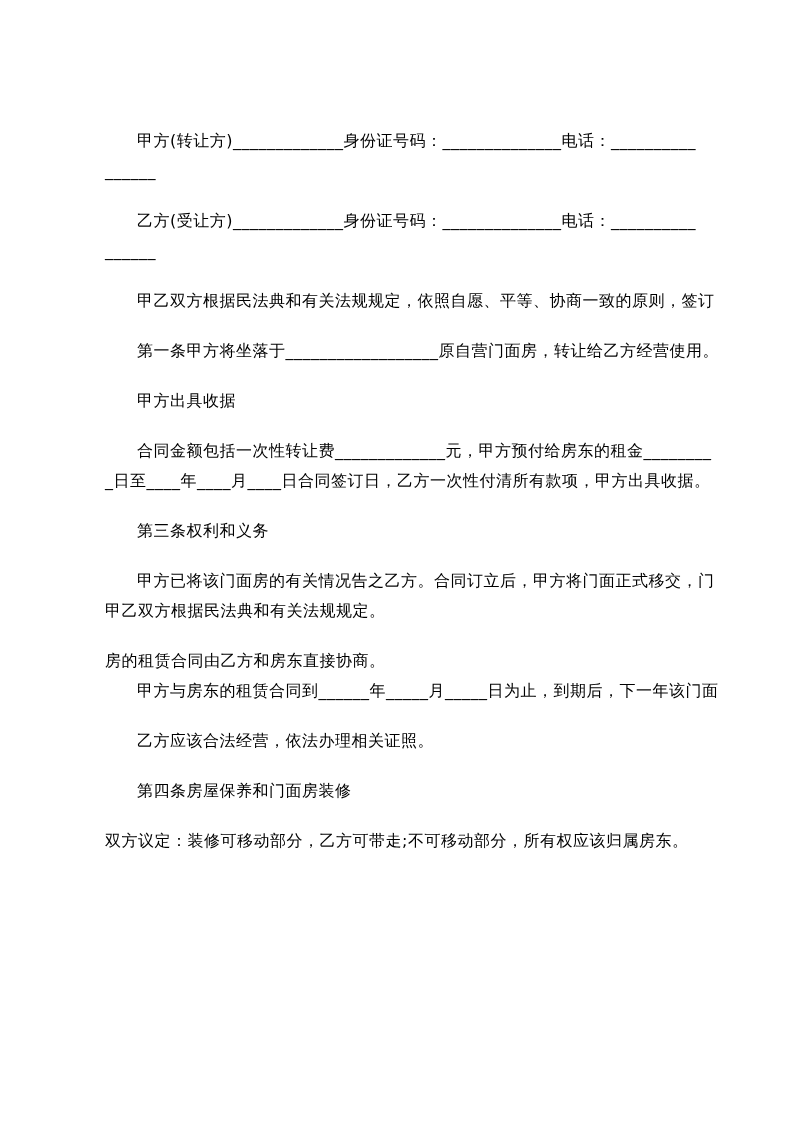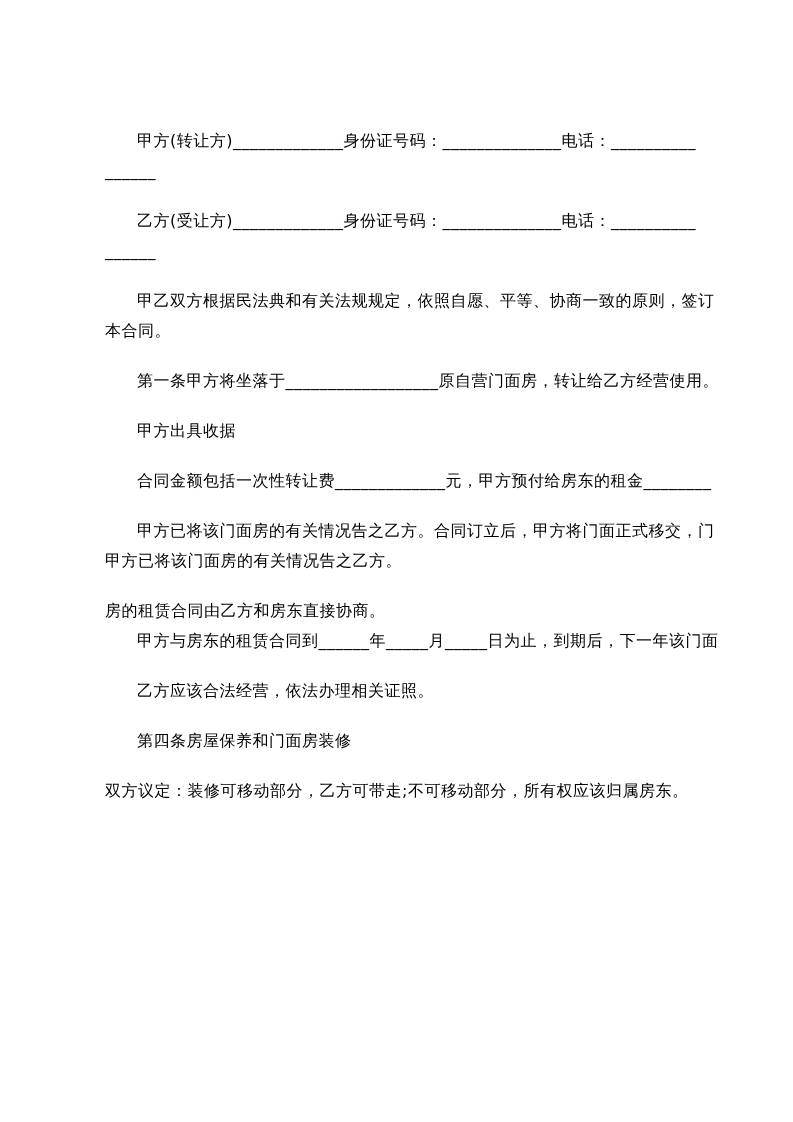--- a/index.html
+++ b/index.html
@@ -46,39 +46,42 @@
       <div class="line">______</div>
     </div>
 
     <div class="para">
       <div class="line first">乙方(受让方)_____________身份证号码：______________电话：__________</div>
       <div class="line">______</div>
     </div>
 
     <div class="para">
       <div class="line first">甲乙双方根据民法典和有关法规规定，依照自愿、平等、协商一致的原则，签订</div>
-      <div class="line">本合同。</div>
     </div>
 
     <div class="para">
       <div class="line first">第一条甲方将坐落于__________________原自营门面房，转让给乙方经营使用。</div>
     </div>
 
     <div class="para">
       <div class="line first">甲方出具收据</div>
     </div>
 
     <div class="para">
       <div class="line first">合同金额包括一次性转让费_____________元，甲方预付给房东的租金________</div>
+      <div class="line">_日至____年____月____日合同签订日，乙方一次性付清所有款项，甲方出具收据。</div>
     </div>
 
+    <div class="para">
+      <div class="line first">第三条权利和义务</div>
+    </div>
 
     <div class="para">
       <div class="line first">甲方已将该门面房的有关情况告之乙方。合同订立后，甲方将门面正式移交，门</div>
-      <div class="line">甲方已将该门面房的有关情况告之乙方。</div>
+      <div class="line">甲乙双方根据民法典和有关法规规定。</div>
     </div>
 
     <div class="para">
       <div class="line">房的租赁合同由乙方和房东直接协商。</div>
       <div class="line first">甲方与房东的租赁合同到______年_____月_____日为止，到期后，下一年该门面</div>
     </div>
 
     <div class="para">
       <div class="line first">乙方应该合法经营，依法办理相关证照。</div>
     </div>

